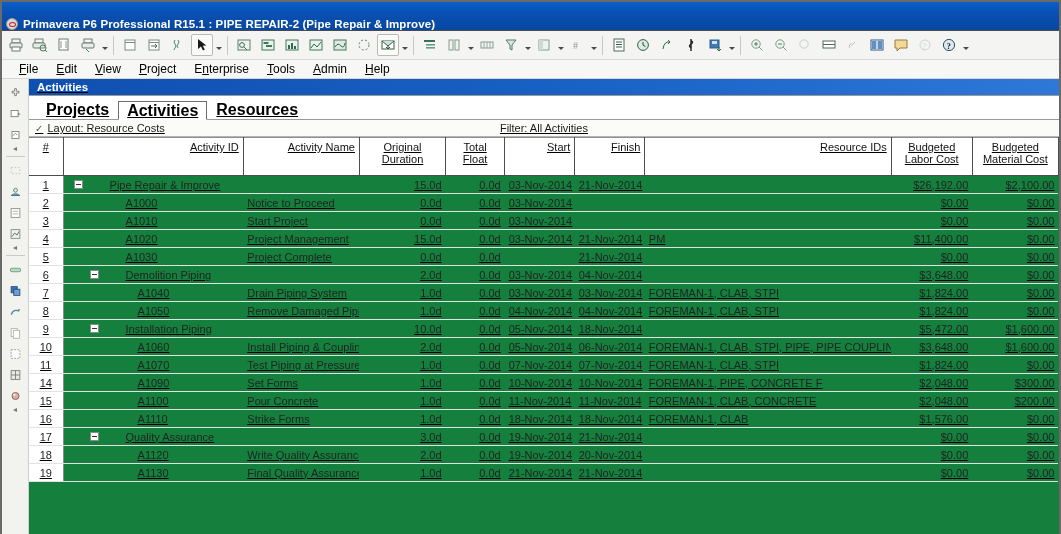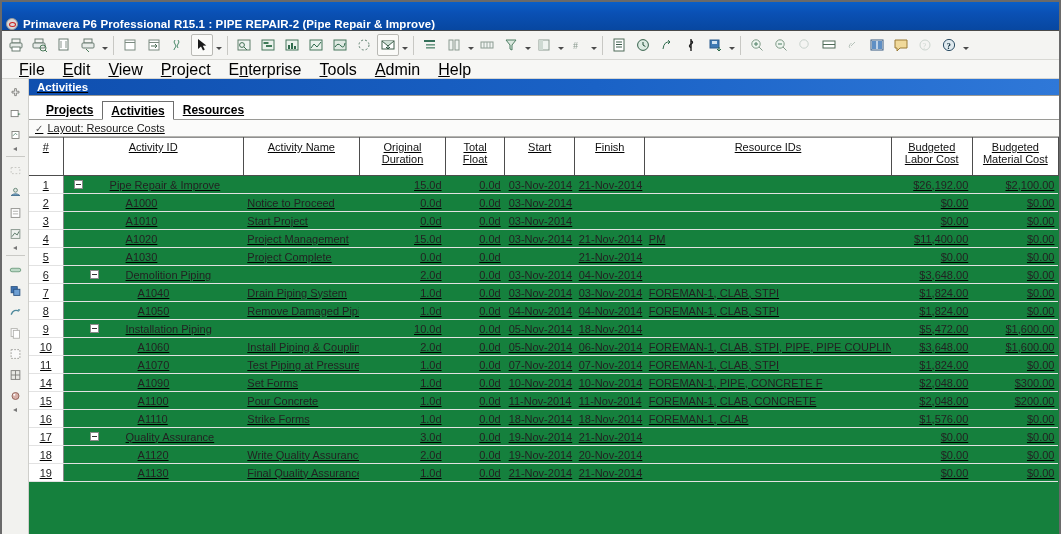--- a/index.html
+++ b/index.html
@@ -75,21 +75,21 @@
   
   .menubar {
     height:19px;
     background:#f7f7f5;
     border-bottom:1px solid #d6d6d2;
     display:flex;align-items:center;
     padding-left:8px;
   }
   .menu-item {
     padding:0 9px;height:17px;line-height:17px;
-    font-size:16px;color:#000;
+    font-size:12px;color:#000;
   }
   .menu-item u { text-decoration:underline; }
 
   
   .body-row { display:flex; height:calc(534px - 4px - 18px - 29px - 19px); }
 
   .rail {
     width:27px; flex:0 0 27px;
     background:#f2f2ef;
     border-right:1px solid #cfcfcb;
@@ -118,21 +118,21 @@
   
   .tabstrip {
     height:24px;background:#fff;
     display:flex;align-items:flex-end;
     padding-left:8px;
     border-bottom:1px solid #9a9a96;
   }
   .tab {
     height:19px;line-height:18px;
     padding:0 8px;
-    font-size:12px;font-weight:bold;color:#000;
+    font-size:16px;font-weight:bold;color:#000;
     border:1px solid transparent;
     background:transparent;
   }
   .tab.active {
     border:1px solid #6e6e6e;
     border-bottom:1px solid #fff;
     background:#fff;
     margin-bottom:-1px;
     position:relative;z-index:2;
   }
@@ -155,21 +155,21 @@
   table.grid th {
     background:#fff;
     border-right:1px solid #4d4d4d;
     border-bottom:1px solid #4d4d4d;
     border-top:1px solid #8f8f8f;
     font-weight:normal;
     font-size:11px;
     height:38px;
     vertical-align:top;
     padding:3px 4px 0 4px;
-    text-align:center;
+    text-align:right;
     color:#111;
   }
   table.grid th.num { text-align:center; padding-left:0;padding-right:0; }
   table.grid th.r { text-align:center; }
   table.grid td {
     border-bottom:1px solid #e2e2e2;
     font-size:11px;
     height:17.5px;
     padding:0 4px;
     white-space:nowrap;
@@ -626,20 +626,21 @@
 
       <div class="tabstrip">
         <div class="tab">Projects</div>
         <div class="tab active">Activities</div>
         <div class="tab">Resources</div>
       </div>
 
       <div class="layoutbar">
         <span class="lb-check">✓</span>
         <span>Layout: Resource Costs</span>
+        <span class="lb-filter">Filter: All Activities</span>
       </div>
 
       <div class="grid-wrap">
         <table class="grid">
           <colgroup id="grid-cols">
               <col style="width: 34px;">
               <col style="width: 180px;">
               <col style="width: 116px;">
               <col style="width: 86px;">
               <col style="width: 59px;">

